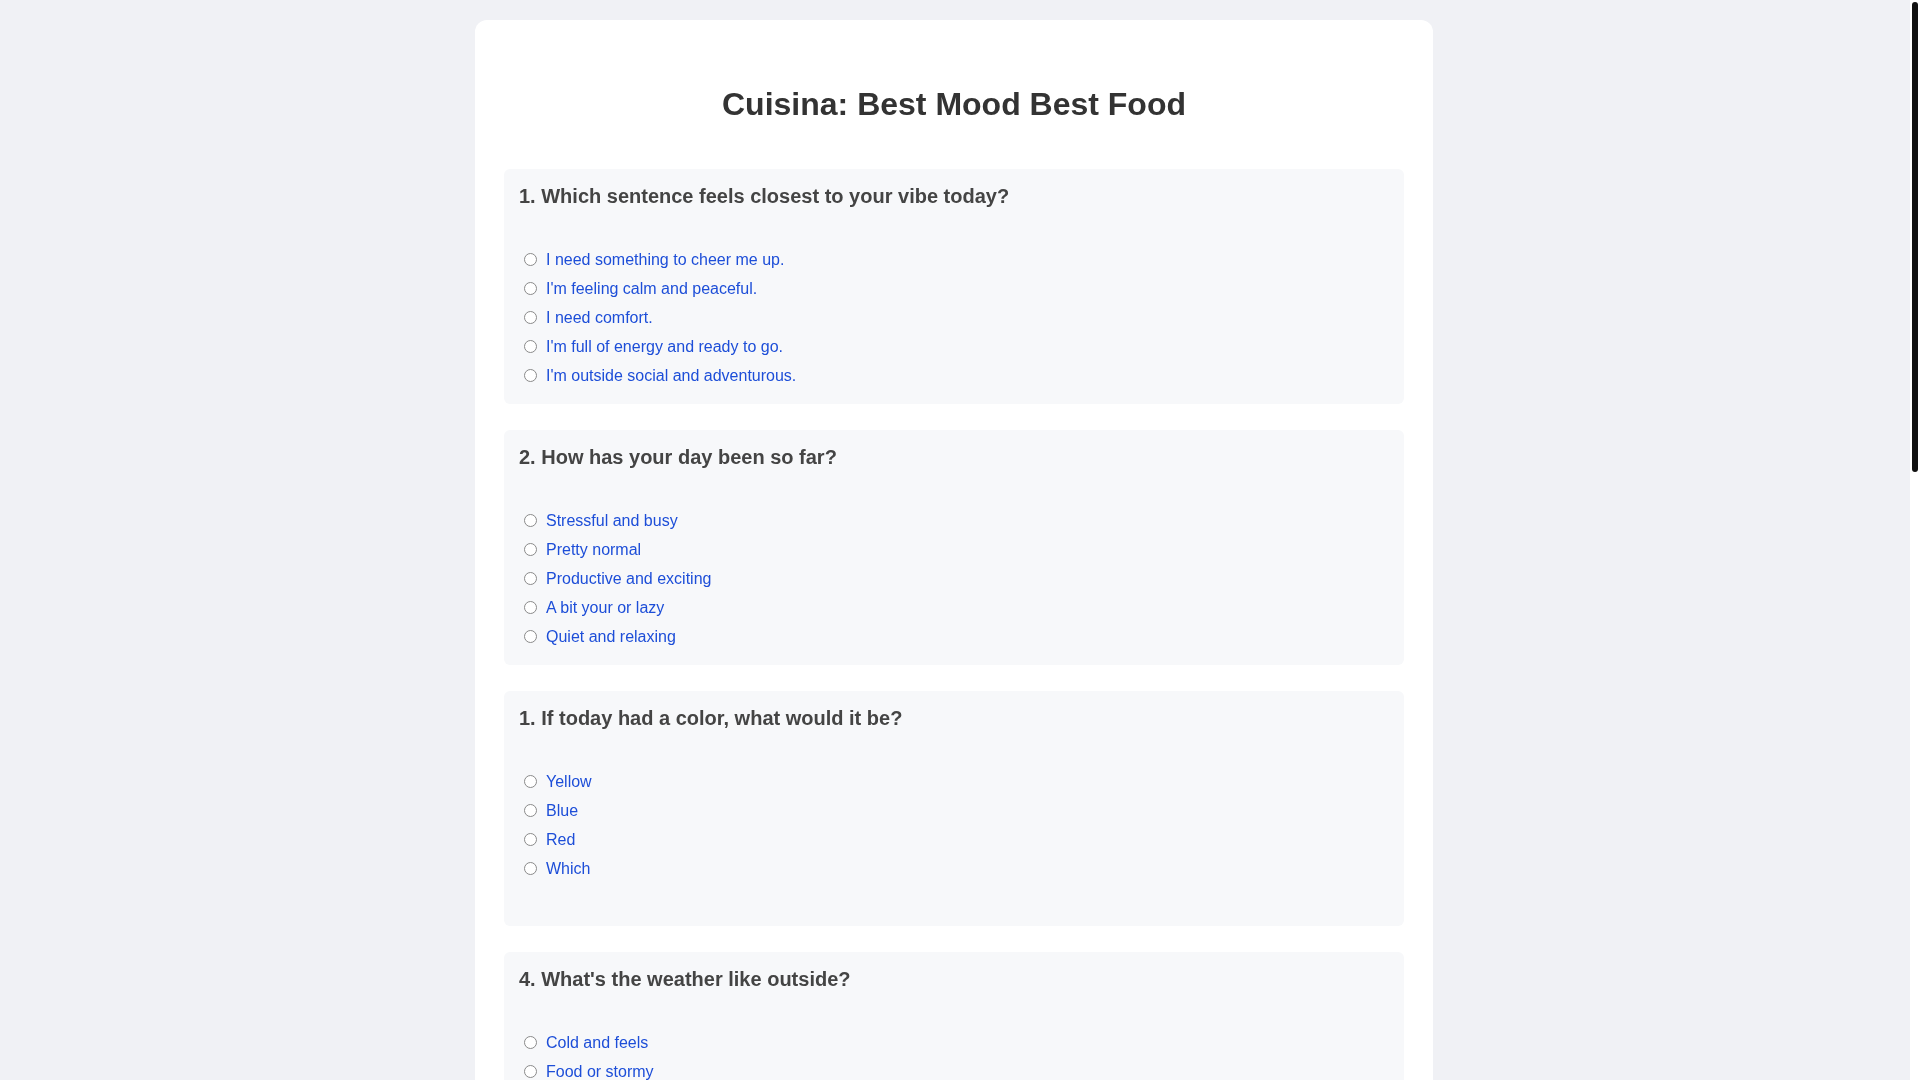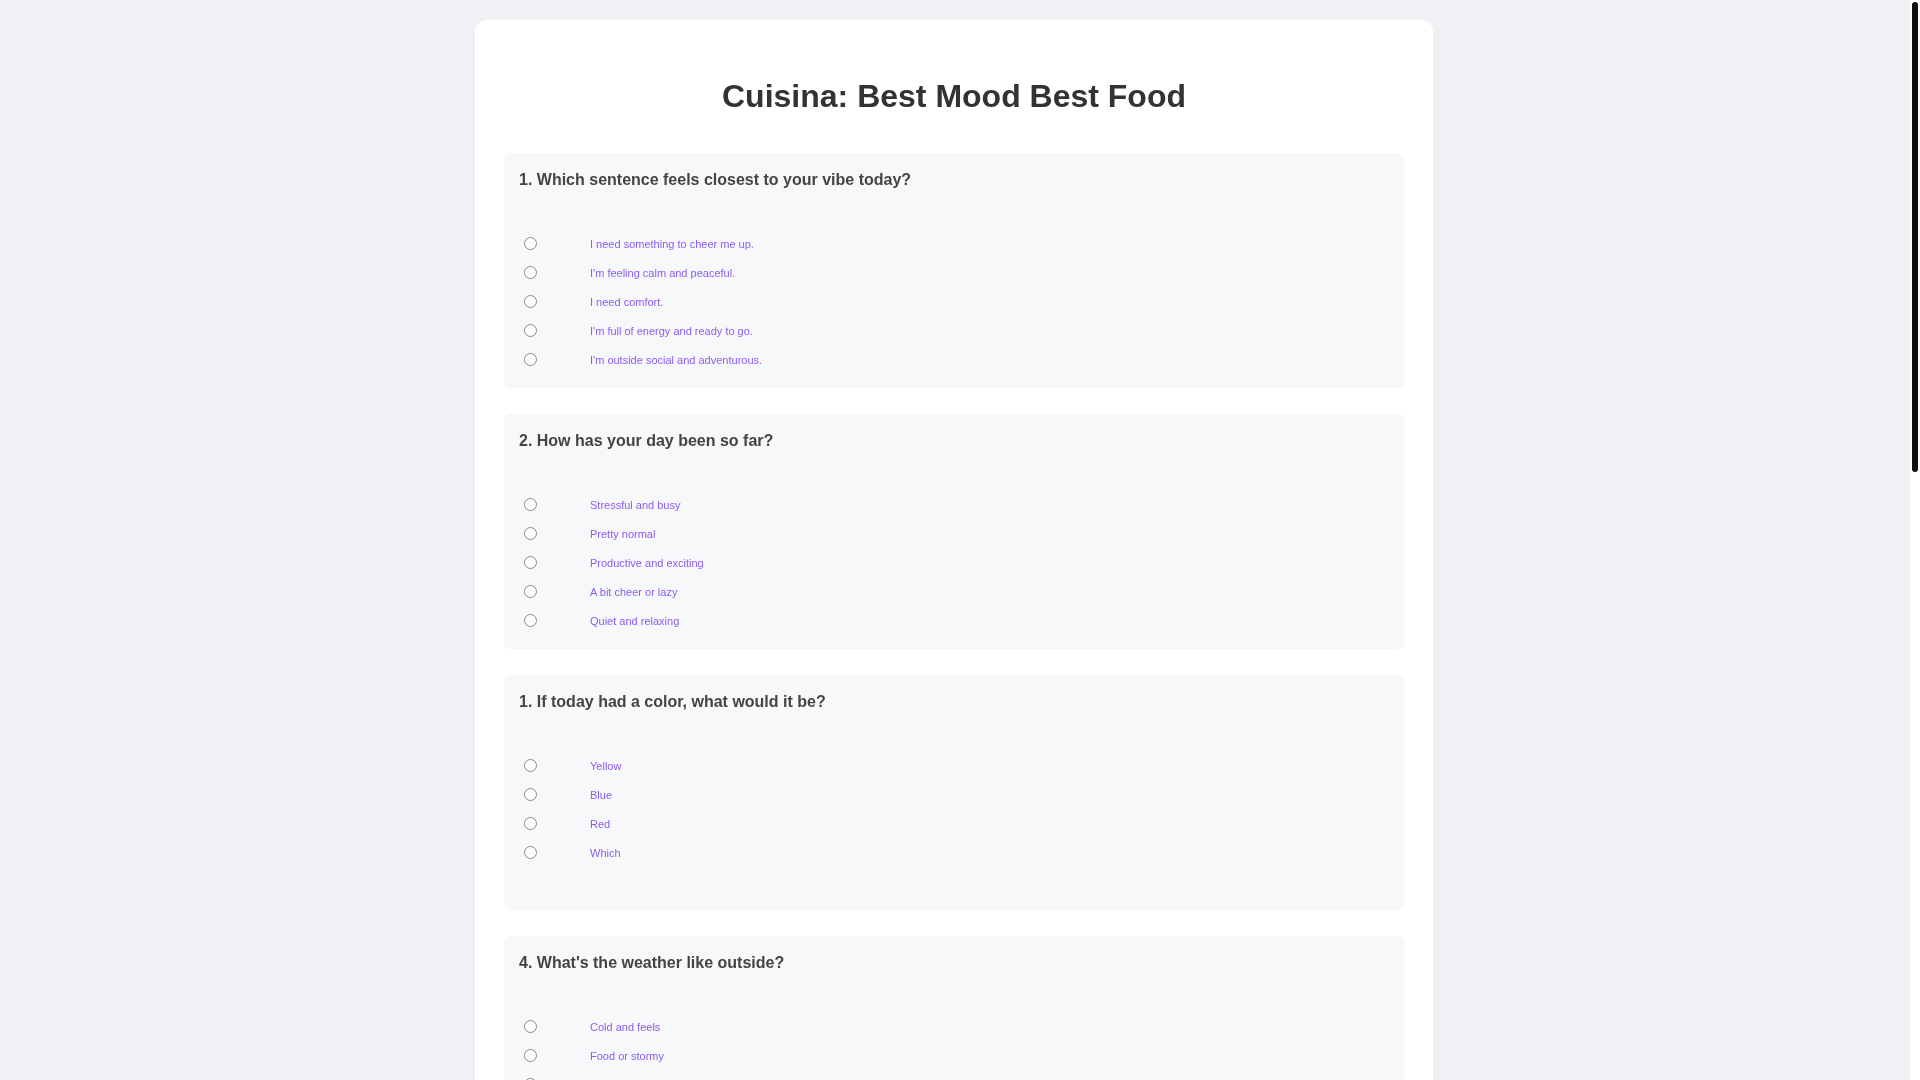--- a/index.html
+++ b/index.html
@@ -22,40 +22,40 @@
     left: 475px;
     top: 20px;
     width: 958px;
     background: #ffffff;
     border-radius: 12px;
     padding: 0 29px;
     box-sizing: border-box;
     min-height: 1200px;
   }
   .title {
-    margin: 0;
+    margin: 8px;
     padding-top: 56px;
     height: 77px;
     font-size: 32px;
     font-weight: bold;
     color: #333333;
     text-align: center;
     line-height: 40px;
   }
   .question {
     background: #f7f8fa;
     border-radius: 6px;
     height: 235px;
     box-sizing: border-box;
     padding: 16px 16px 14px 15px;
     margin-bottom: 26px;
   }
   .q-text {
     margin: 0;
-    font-size: 16px;
+    font-size: 20px;
     font-weight: bold;
     color: #444444;
     line-height: 22px;
     height: 22px;
   }
   .options {
     margin-top: 38px;
   }
   .option {
     display: flex;
@@ -68,24 +68,23 @@
     height: 11px;
     border: 1px solid #8a8a8a;
     border-radius: 50%;
     background: #ffffff;
     margin-left: 5px;
     margin-right: 9px;
     flex: 0 0 auto;
     box-sizing: content-box;
   }
   .opt-label {
-    font-size: 11px;
-    color: #8b5cf6;
+    font-size: 16px;
+    color: #1d4ed8;
     line-height: 20px;
-    margin-left: 44px;
   }
   .scrollbar {
     position: absolute;
     right: 0;
     top: 0;
     width: 10px;
     height: 1080px;
     background: #ffffff;
   }
   .scroll-thumb {
@@ -141,21 +140,21 @@
         <label class="option">
             <span class="radio"></span>
             <span class="opt-label">Pretty normal</span>
           </label>
         <label class="option">
             <span class="radio"></span>
             <span class="opt-label">Productive and exciting</span>
           </label>
         <label class="option">
             <span class="radio"></span>
-            <span class="opt-label">A bit cheer or lazy</span>
+            <span class="opt-label">A bit your or lazy</span>
           </label>
         <label class="option">
             <span class="radio"></span>
             <span class="opt-label">Quiet and relaxing</span>
           </label>
       </div>
     </div>
 
     <div class="question">
       <p class="q-text">1. If today had a color, what would it be?</p>

